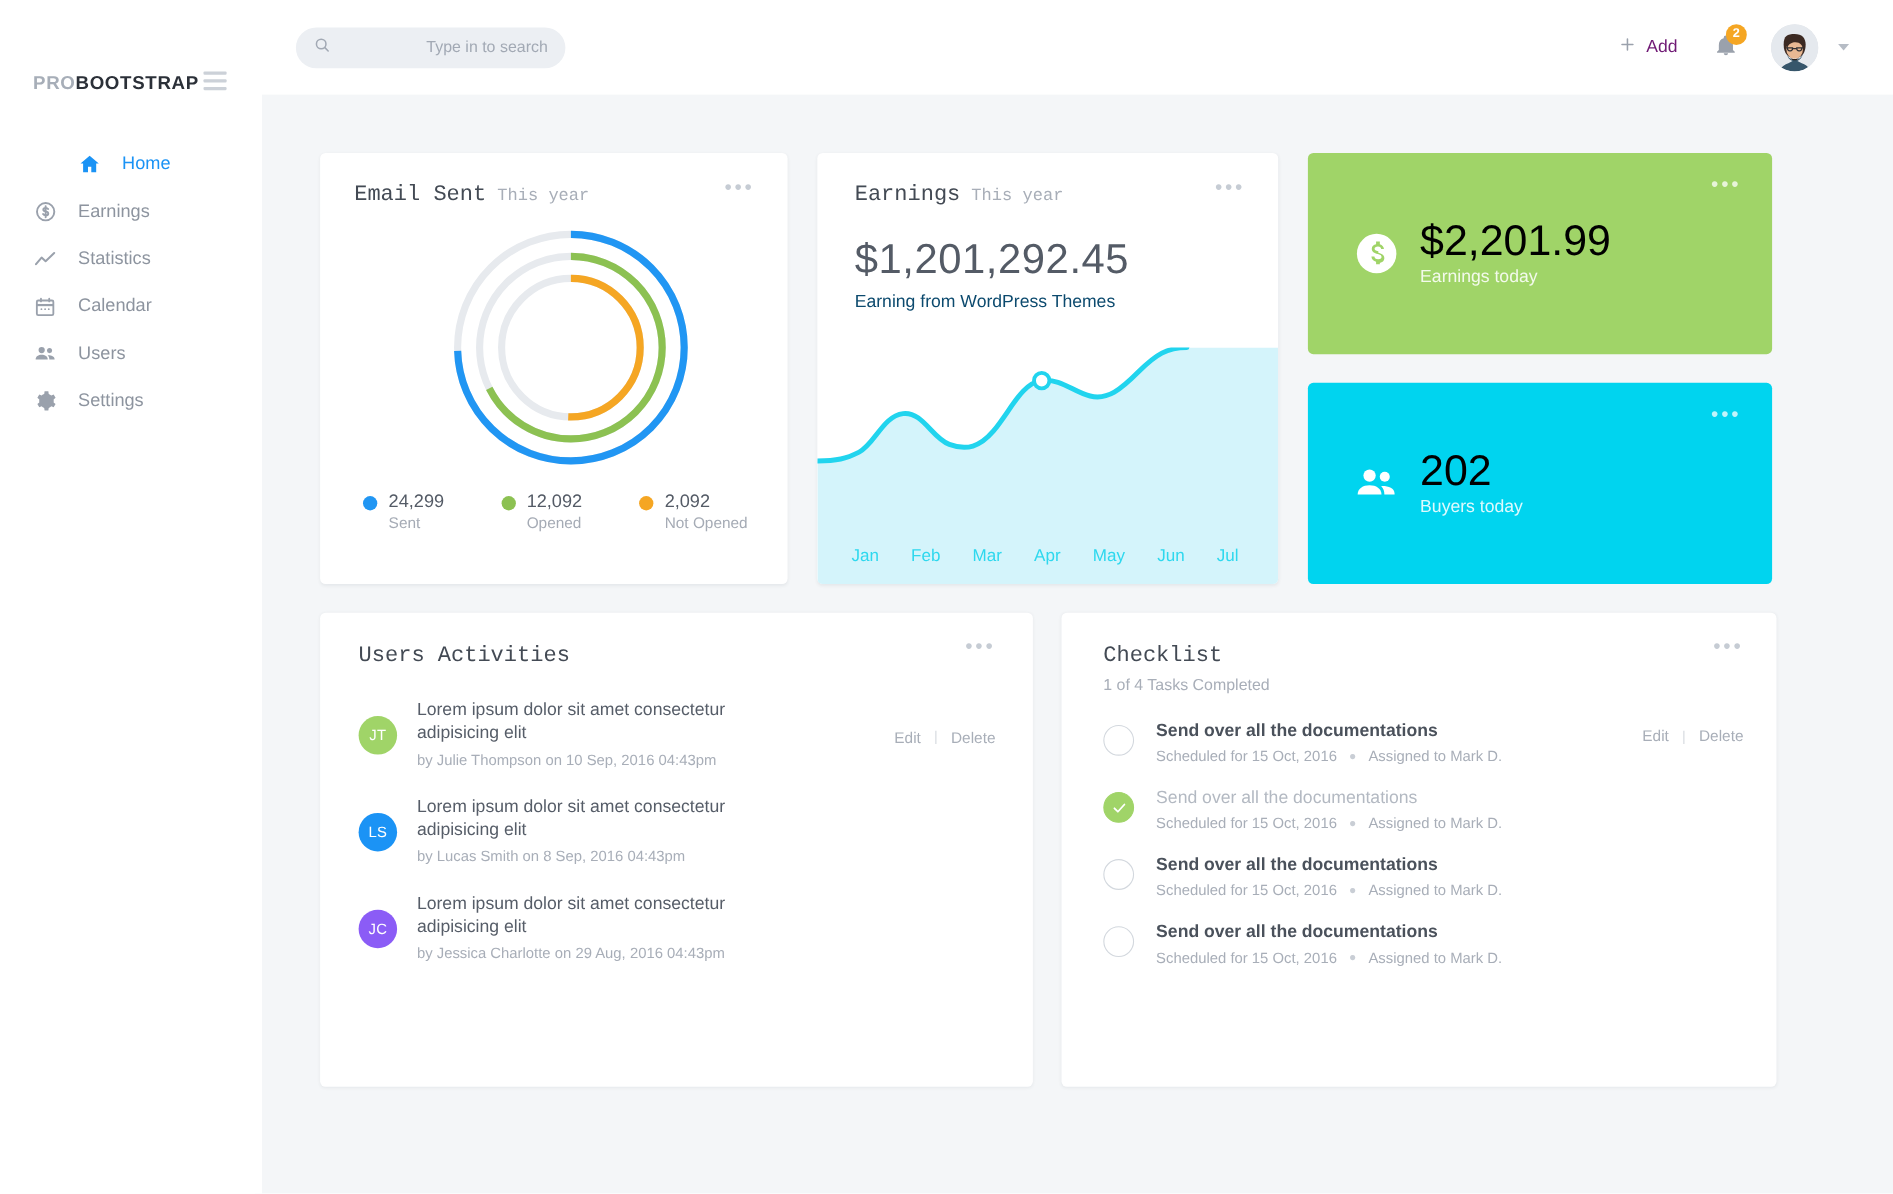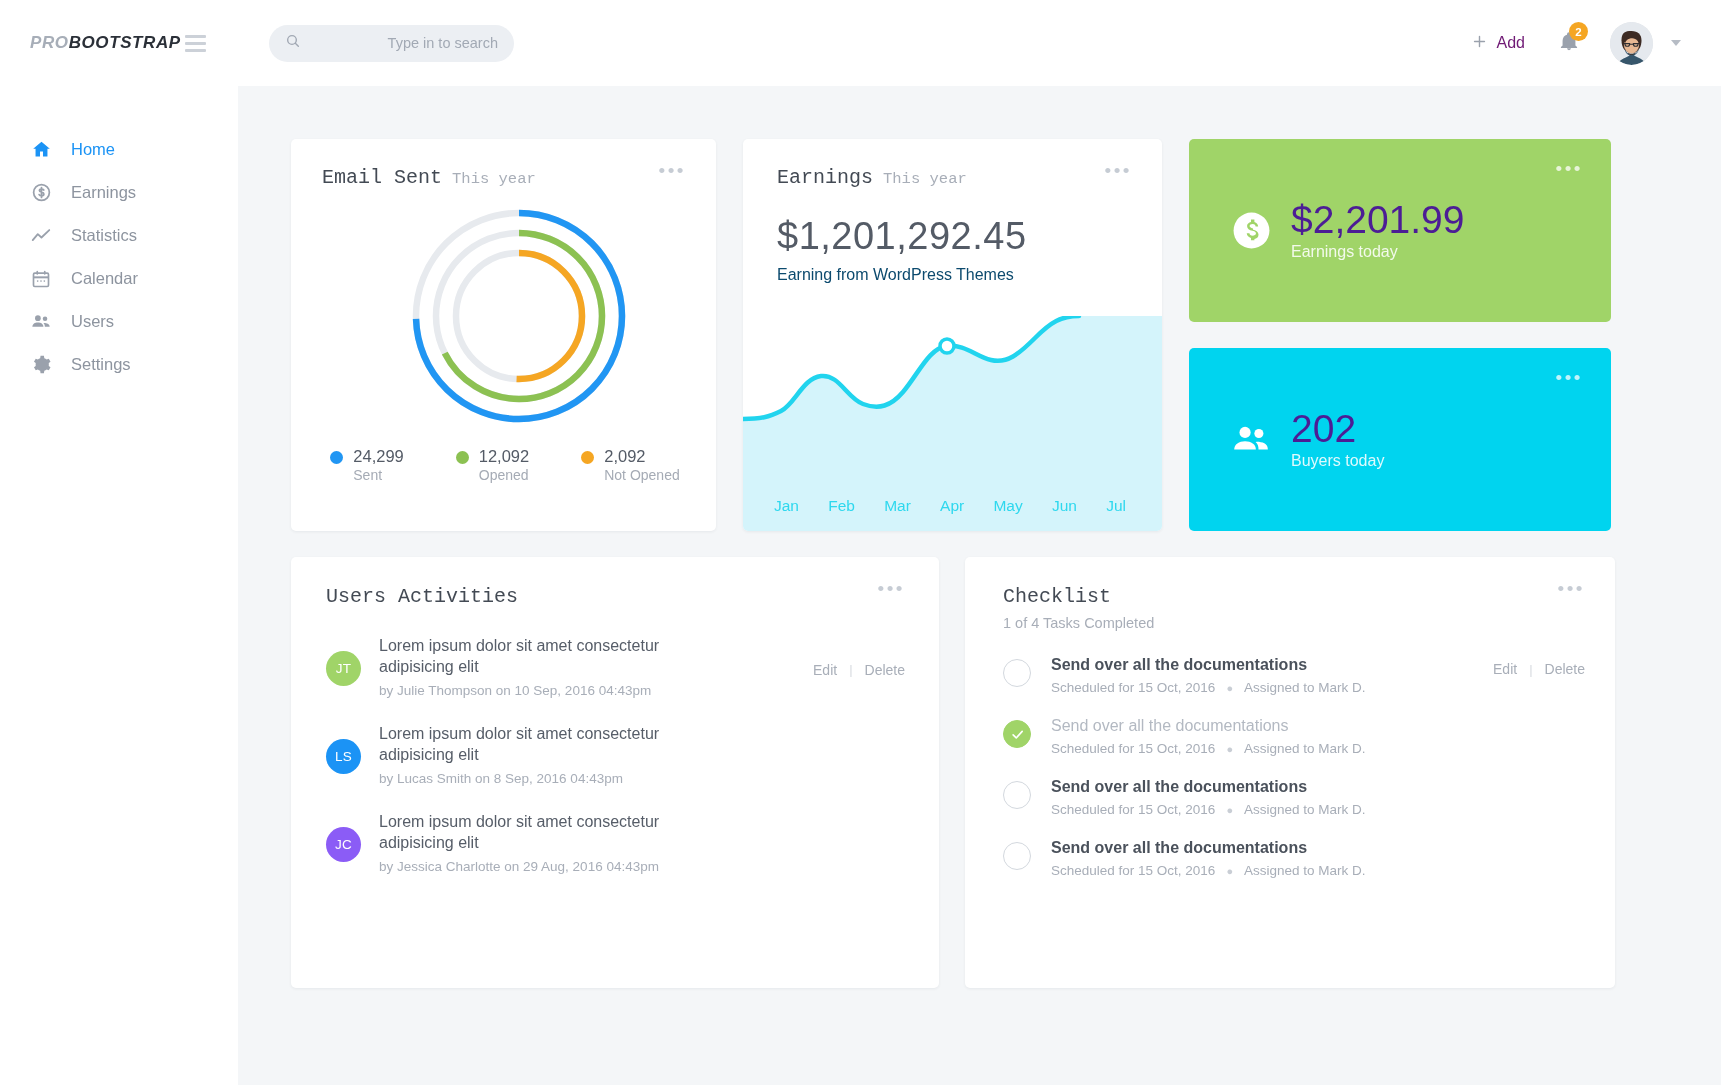--- a/index.html
+++ b/index.html
@@ -10,36 +10,36 @@
     overflow: hidden;
   }
   .app { display: flex; width: 1721px; height: 1085px; }
 
   
   .sidebar {
     width: 238px; min-width: 238px; height: 1085px;
     background: #ffffff; position: relative; z-index: 5;
   }
   .brand-row {
-    height: 86px; display: flex; align-items: center;
-    justify-content: space-between; padding: 0 28px 0 30px; font-style: italic;
+    height: 86px; display: flex; align-items: flex-end;
+    justify-content: space-between; padding: 0 28px 0 30px;
   }
   .brand { font-size: 17px; letter-spacing: .6px; white-space: nowrap; }
   .brand .pro { color: #a7aeb8; font-weight: bold; }
   .brand .boot { color: #2b3038; font-weight: bold; }
   .hamburger { display: flex; flex-direction: column; gap: 4px; cursor: pointer; padding: 4px; }
   .hamburger i { display: block; width: 21px; height: 3px; background: #ccd1d8; border-radius: 1px; }
 
   .nav { margin-top: 42px; }
   .nav-item {
     display: flex; align-items: center; gap: 19px;
     height: 43px; padding-left: 30px; cursor: pointer; color: #8d949f;
     font-size: 16.5px;
   }
-  .nav-item.active { color: #1b93f5; }
+  .nav-item.active { color: #1b93f5; margin-left: 40px; }
   .nav-ico { width: 22px; height: 22px; display: flex; align-items: center; justify-content: center; flex: none; }
   .nav-ico svg { display: block; }
 
   
   .main { flex: 1; height: 1085px; display: flex; flex-direction: column; background: #f4f6f8; }
   .topbar {
     height: 86px; min-height: 86px; background: #fff;
     display: flex; align-items: center; padding: 0 40px 0 31px;
   }
   .search-box {
@@ -104,21 +104,21 @@
   }
   .months span { cursor: pointer; }
 
   
   .stats-col { display: flex; flex-direction: column; gap: 26px; }
   .stat-card { width: 422px; height: 183px; border-radius: 5px; position: relative; padding-left: 41px; }
   .stat-green { background: #a0d468; }
   .stat-cyan { background: #00d4ef; }
   .stat-inner { position: absolute; top: 50%; transform: translateY(-50%); display: flex; align-items: center; gap: 19px; }
   .stat-ico { width: 42px; height: 42px; flex: none; display:flex; align-items:center; justify-content:center; }
-  .stat-num { font-size: 39px; color: #4c1d95; font-weight: normal; line-height: 1.05; }
+  .stat-num { font-size: 39px; color: #000000; font-weight: normal; line-height: 1.05; }
   .stat-lbl { font-size: 16px; color: rgba(255,255,255,.87); margin-top: 3px; }
   .stat-card .dots { color: rgba(255,255,255,.75); }
 
   
   .row2 { display: flex; gap: 26px; margin-top: 26px; align-items: flex-start; }
   .act-card { width: 648px; height: 431px; padding: 28px 34px 0 35px; }
   .chk-card { width: 650px; height: 431px; padding: 28px 30px 0 38px; }
 
   .act-list { margin-top: 27px; }
   .act-item { display: flex; align-items: center; gap: 18px; margin-bottom: 25px; }

